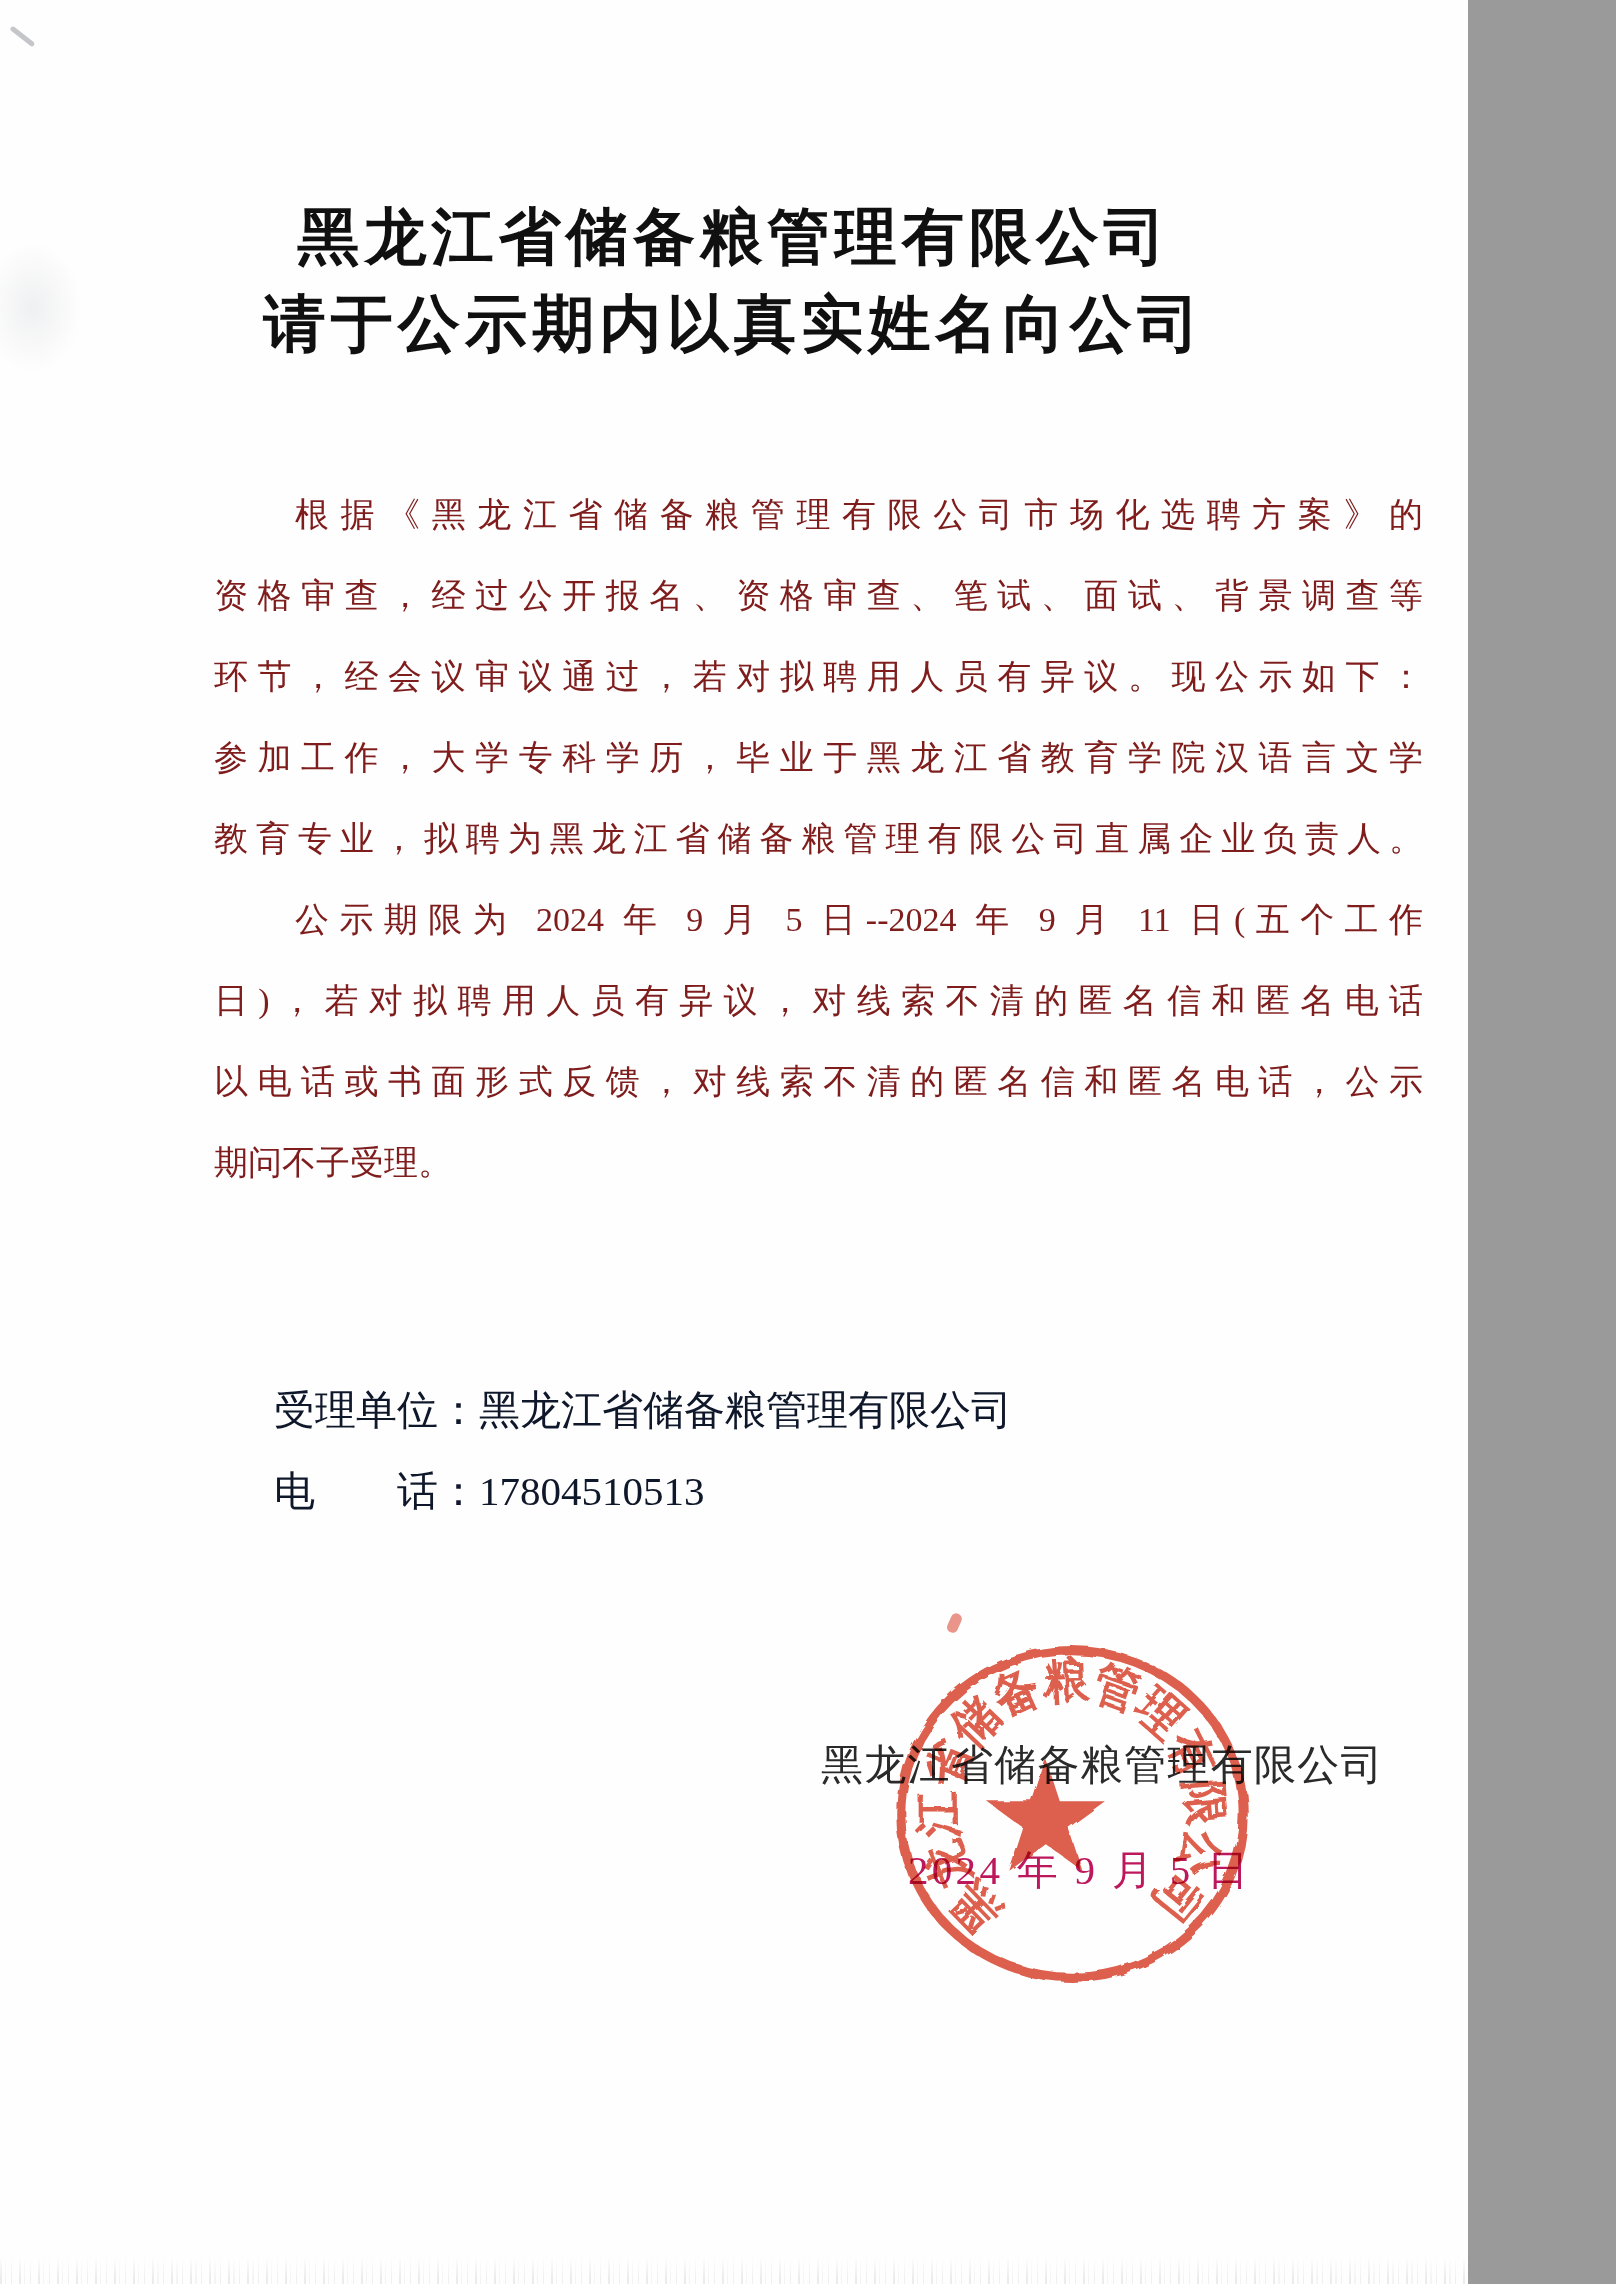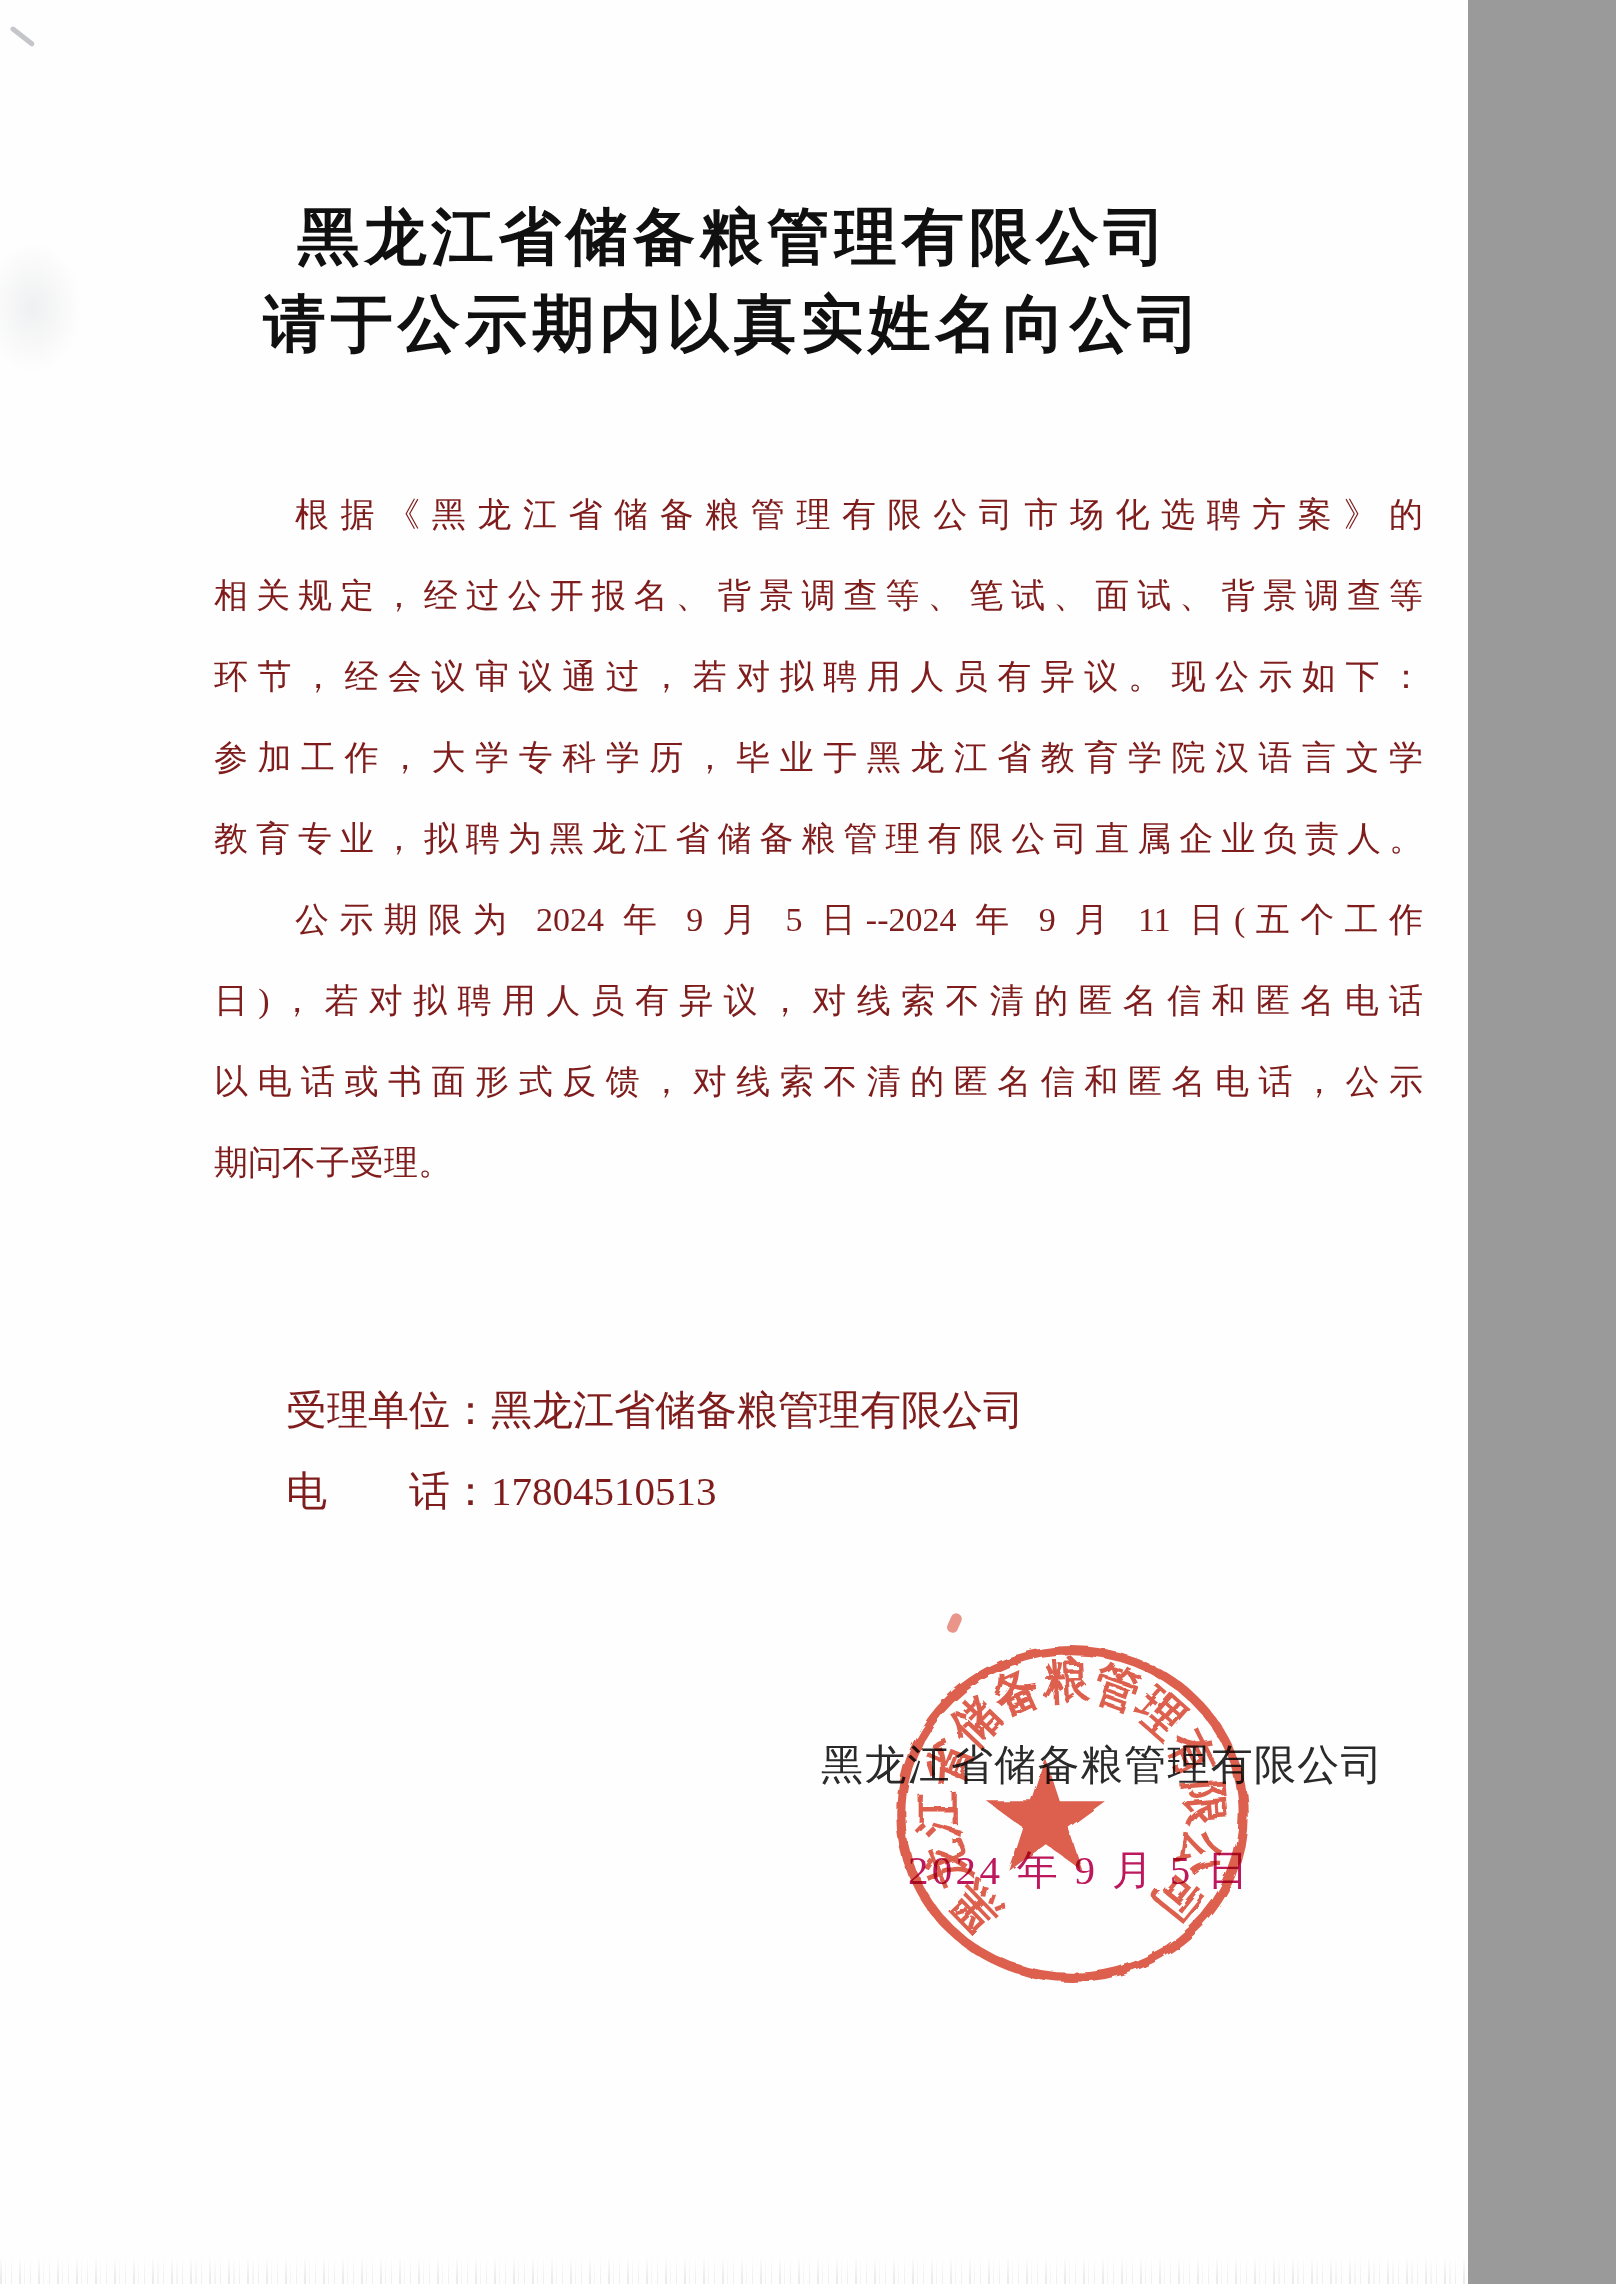--- a/index.html
+++ b/index.html
@@ -41,22 +41,22 @@
   
   .body-lines{
     position:absolute;left:214px;top:474px;width:1209px;
     font-size:34px;color:#7f1d1d;
   }
   .line{height:81px;line-height:81px;}
   .fill{text-align:justify;text-align-last:justify;}
   .indent{text-indent:81px;}
   
   .contact{
-    position:absolute;left:209px;top:1370px;width:1209px;
-    font-size:41px;line-height:84px;padding-left:77px;color:#7f1d1d;
+    position:absolute;left:197px;top:1370px;width:1209px;
+    font-size:41px;line-height:84px;padding-left:77px;color:#0f172a;
   }
   
   .sig-company{
     position:absolute;left:821px;top:1737px;
     font-size:42px;letter-spacing:1.3px;color:#2a2a2a;white-space:nowrap;
   }
   .sig-date{
     position:absolute;left:908px;top:1843px;
     font-size:41px;letter-spacing:3.3px;color:#be185d;white-space:nowrap;
   }
@@ -79,21 +79,21 @@
   <div class="top-tick"></div>
   <div class="smudge"></div>
 
   <div class="title-block">
     <div>黑龙江省储备粮管理有限公司</div>
     <div>请于公示期内以真实姓名向公司</div>
   </div>
 
   <div class="body-lines">
     <div class="line fill indent">根据《黑龙江省储备粮管理有限公司市场化选聘方案》的</div>
-    <div class="line fill">相关规定，经过公开报名、背景调查等、笔试、面试、背景调查等</div>
+    <div class="line fill">资格审查，经过公开报名、资格审查、笔试、面试、背景调查等</div>
     <div class="line fill">环节，经会议审议通过，若对拟聘用人员有异议。现公示如下：</div>
     <div class="line fill">参加工作，大学专科学历，毕业于黑龙江省教育学院汉语言文学</div>
     <div class="line fill">教育专业，拟聘为黑龙江省储备粮管理有限公司直属企业负责人。</div>
     <div class="line fill indent">公示期限为 2024 年 9 月 5 日--2024 年 9 月 11 日(五个工作</div>
     <div class="line fill">日)，若对拟聘用人员有异议，对线索不清的匿名信和匿名电话</div>
     <div class="line fill">以电话或书面形式反馈，对线索不清的匿名信和匿名电话，公示</div>
     <div class="line">期问不子受理。</div>
   </div>
 
   <div class="contact">

